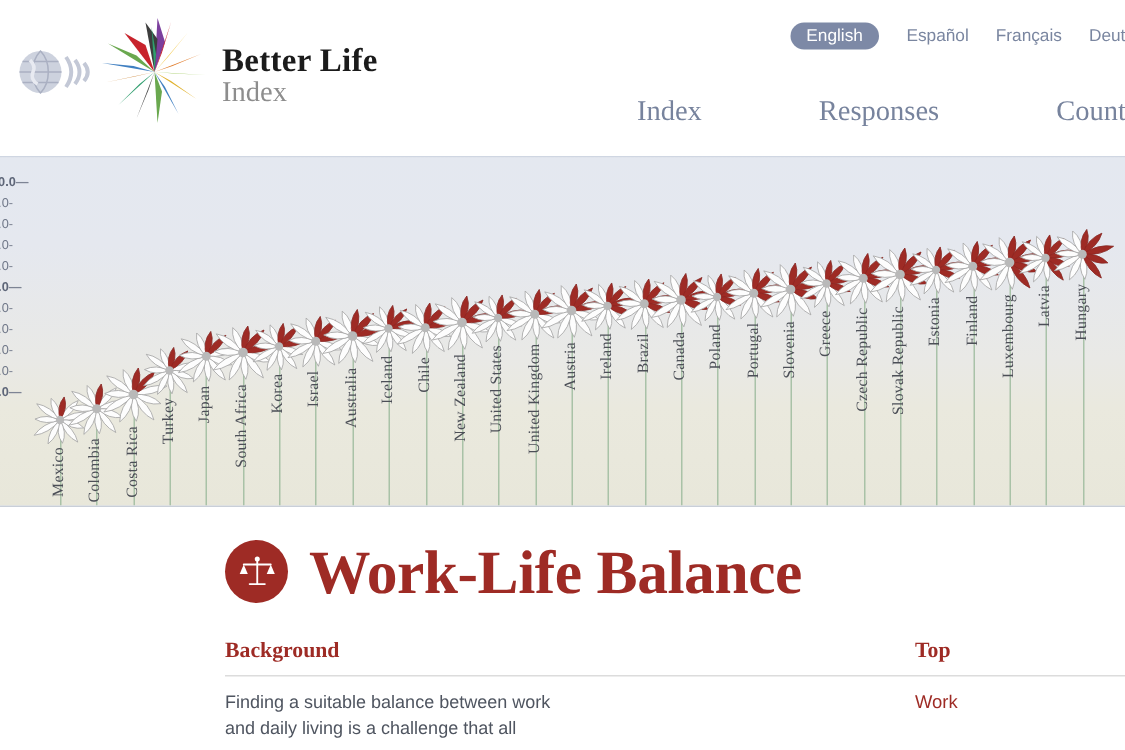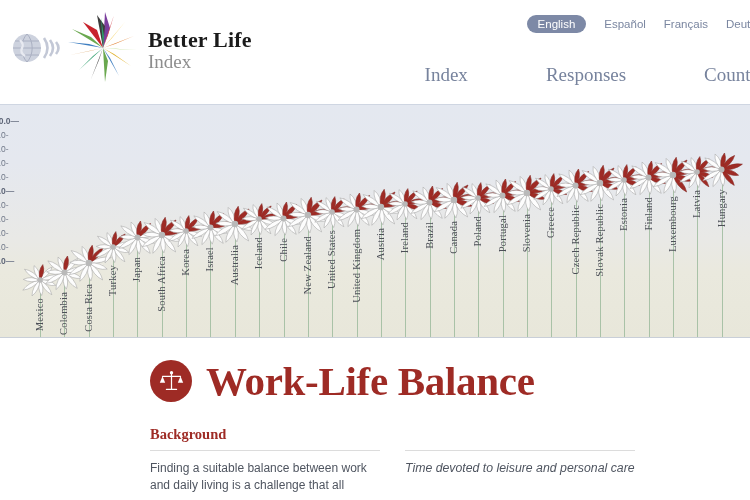--- a/index.html
+++ b/index.html
@@ -43,21 +43,21 @@
   .clabel{position:absolute;font-family:"Liberation Serif",serif;font-size:10.5px;color:#4c4f57;
           writing-mode:vertical-rl;transform:rotate(180deg);white-space:nowrap;letter-spacing:.2px;}
   .flower{position:absolute;}
 
   
   .content{position:relative;background:#fff;height:164px;}
   .title-row{display:flex;align-items:center;padding:22px 0 0 150px;}
   .title-icon{width:42px;height:42px;border-radius:50%;background:#9e2b25;display:flex;align-items:center;justify-content:center;flex:none;}
   .title-txt{font-family:"Liberation Serif",serif;font-weight:bold;font-size:41px;color:#9e2b25;margin-left:14px;line-height:1;letter-spacing:-.3px;text-align:center;}
 
-  .cols{display:flex;padding-left:150px;margin-top:24px;gap:25px;}
+  .cols{display:flex;padding-left:150px;margin-top:24px;}
   .col-a{width:230px;}
   .col-b{width:230px;}
   .col-c{width:140px;margin-left:0px;}
   .sec-h{font-family:"Liberation Serif",serif;font-weight:bold;font-size:14.5px;color:#9e2b25;}
   .rule{height:1px;background:#dcdcdc;margin-top:7px;margin-bottom:9px;}
   .body-t{font-size:12px;color:#4f5560;line-height:1.45;font-family:"Liberation Sans",sans-serif;}
   .body-i{font-size:12.3px;color:#4f5560;line-height:1.45;font-style:italic;font-family:"Liberation Sans",sans-serif;}
   .link-t{font-size:12.3px;color:#9e2b25;line-height:1.45;font-family:"Liberation Sans",sans-serif;cursor:pointer;}
 </style>
 </head>
@@ -718,17 +718,21 @@
 
     <div class="cols">
       <div class="col-a">
         <div class="sec-h">Background</div>
         <div class="rule"></div>
         <div class="body-t">Finding a suitable balance between work and daily living is a challenge that all</div>
       </div>
       <div class="col-b">
         <div class="sec-h">&nbsp;</div>
         <div class="rule"></div>
-        <div class="body-i">Time devoted to leisure and personal care</div>
+      </div>
+      <div class="col-c">
+        <div class="sec-h">Top</div>
+        <div class="rule"></div>
+        <div class="link-t">Work</div>
       </div>
     </div>
   </div>
 </div>
 
 </body></html>

